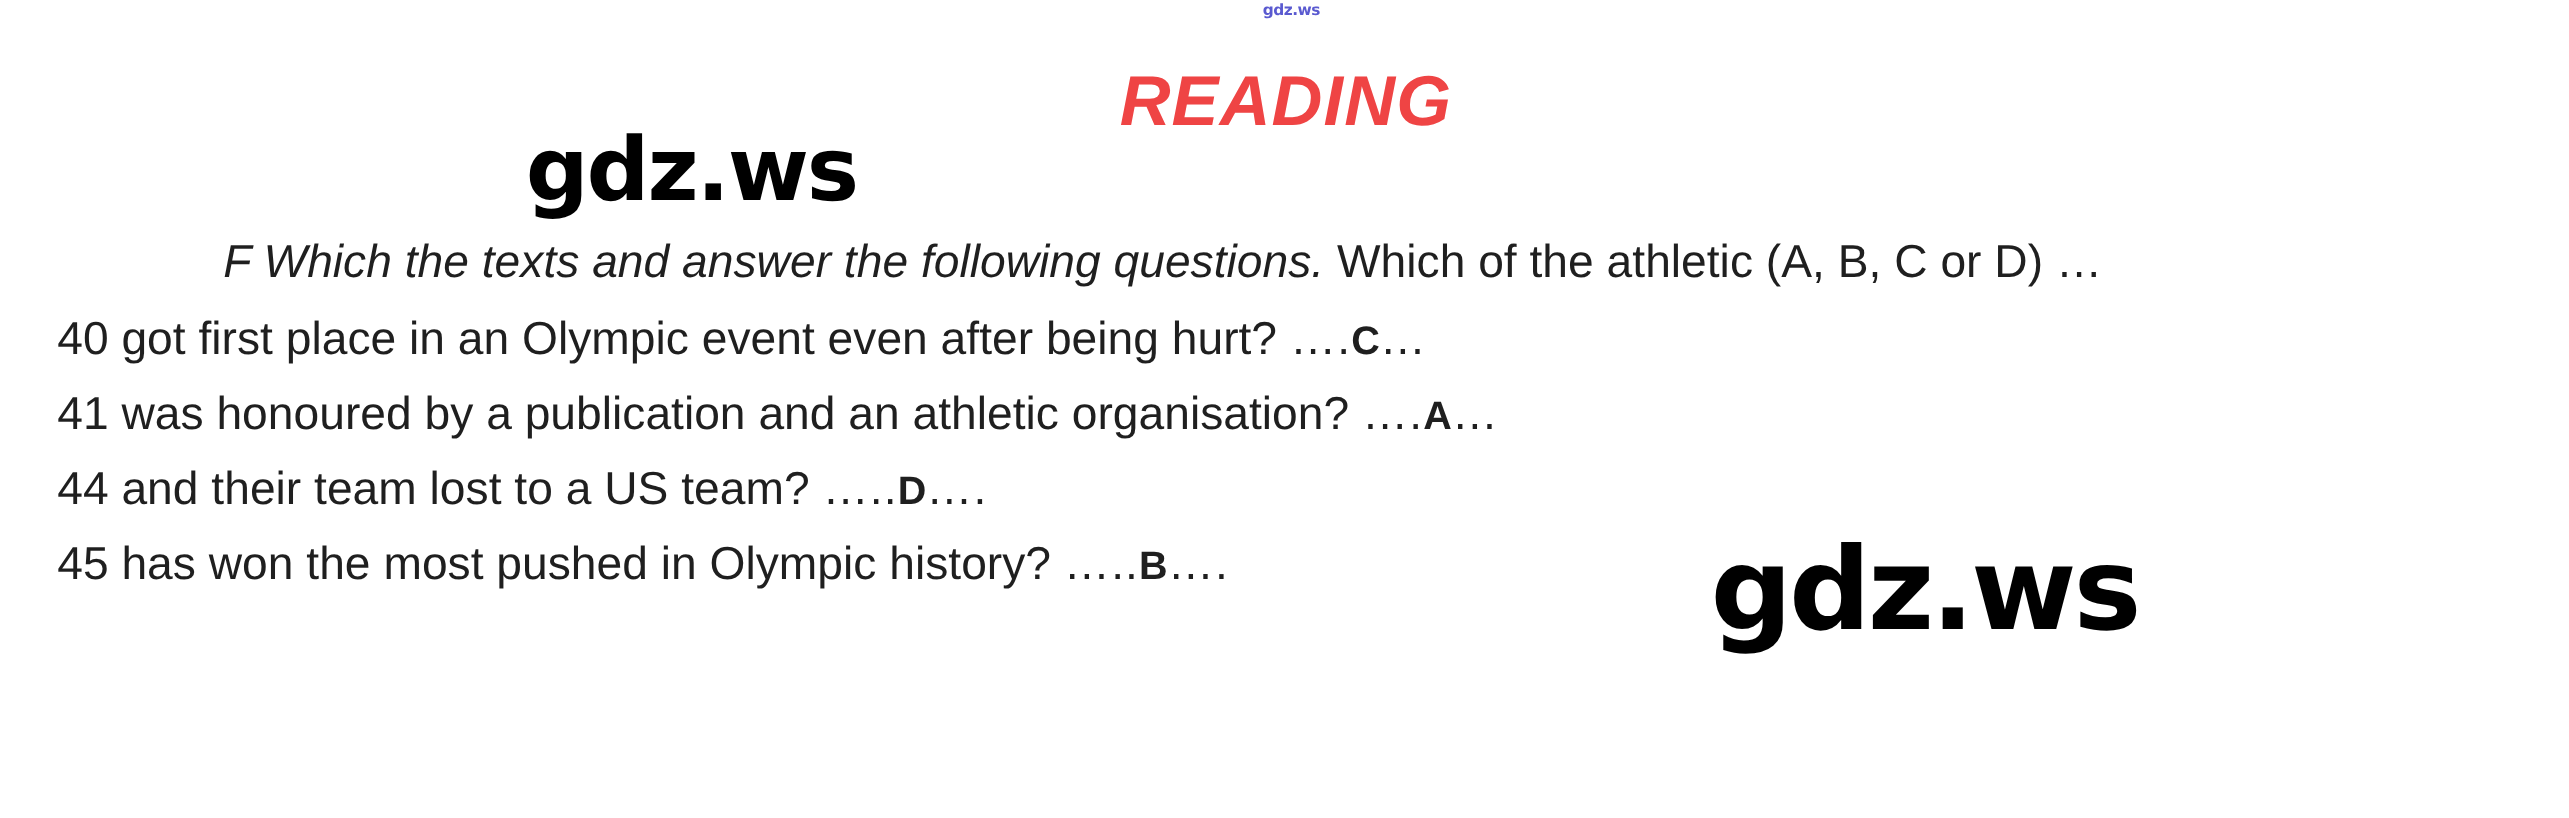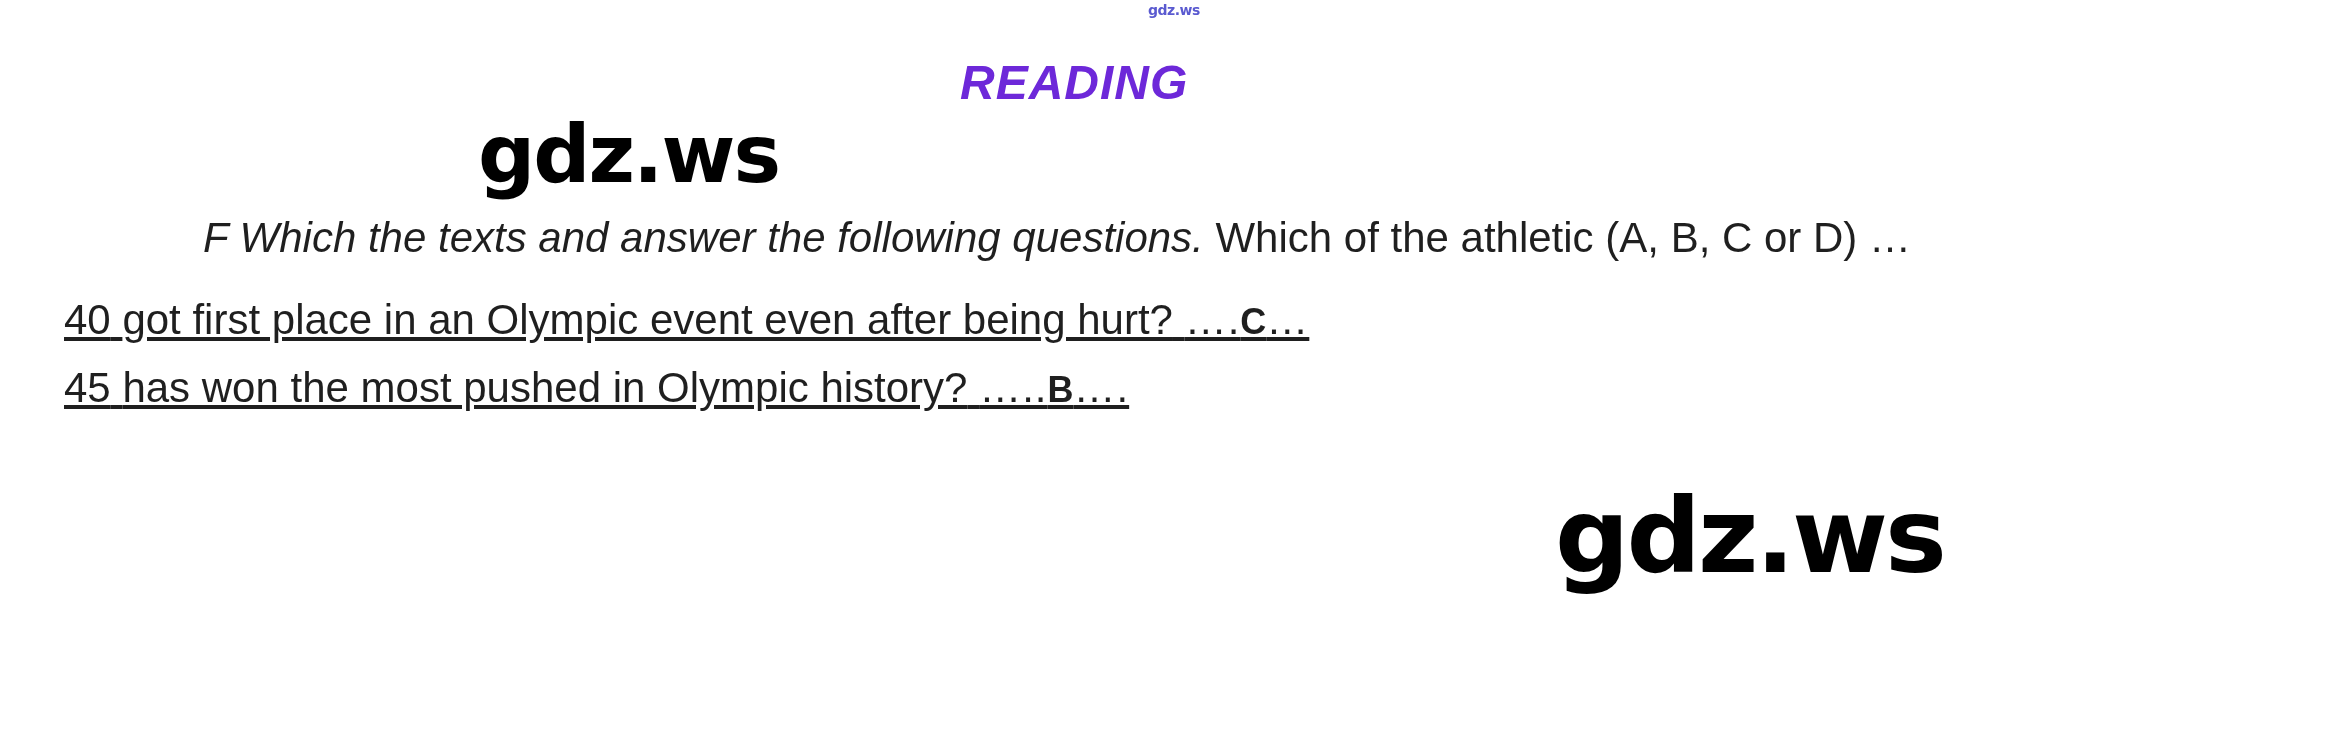--- a/index.html
+++ b/index.html
@@ -50,25 +50,25 @@
     font-family: "DejaVu Sans", sans-serif;
     letter-spacing: -3px;
     z-index: 5;
   }
 
   .page-title {
     position: absolute;
     top: 55px;
     left: 0;
     width: 2335px;
-    text-align: left;
-    font-size: 48px;
+    text-align: right;
+    font-size: 64px;
     font-style: italic;
     font-weight: bold;
-    color: #6d28d9;
+    color: #ef4444;
     letter-spacing: 1px;
   }
   
   .title-wrap {
     position: absolute;
     top: 55px;
     left: 960px;
     width: 360px;
     text-align: center;
   }
@@ -88,24 +88,23 @@
   }
 
   .instruction {
     text-indent: 155px;
   }
   .instruction .em {
     font-style: italic;
   }
 
   .q-list {
-    margin: 16px;
+    margin: 4px;
     padding: 0;
     list-style: none;
-    text-decoration: underline;
   }
   .q-list li {
     white-space: nowrap;
   }
   .ans {
     font-weight: bold;
     font-size: 36px;
   }
   .dots {
     letter-spacing: 1px;
@@ -128,20 +127,30 @@
     <span class="em">F Which the texts and answer the following questions.</span><span> Which of the athletic (A, B, C or D) …</span>
   </div>
 
   <ul class="q-list">
     <li>
       <span>40</span>
       <span>got first place in an Olympic event even after being hurt?</span>
       <span class="dots">….</span><span class="ans">C</span><span class="dots">…</span>
     </li>
     <li>
+      <span>41</span>
+      <span>was honoured by a publication and an athletic organisation?</span>
+      <span class="dots">….</span><span class="ans">A</span><span class="dots">…</span>
+    </li>
+    <li>
+      <span>44</span>
+      <span>and their team lost to a US team?</span>
+      <span class="dots">…..</span><span class="ans">D</span><span class="dots">….</span>
+    </li>
+    <li>
       <span>45</span>
       <span>has won the most pushed in Olympic history?</span>
       <span class="dots">…..</span><span class="ans">B</span><span class="dots">….</span>
     </li>
   </ul>
 </div>
 
 <div class="wm-large-2">gdz.ws</div>
 
 </body></html>

